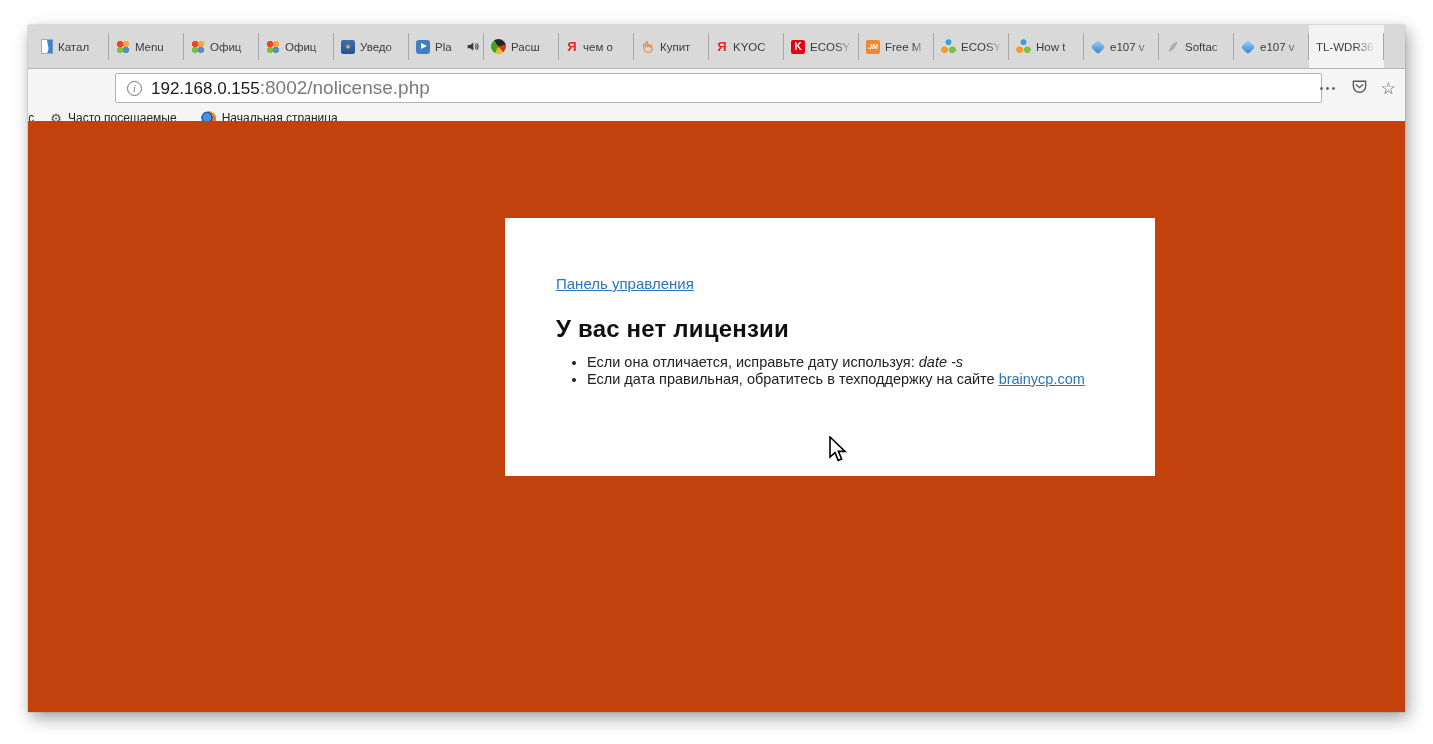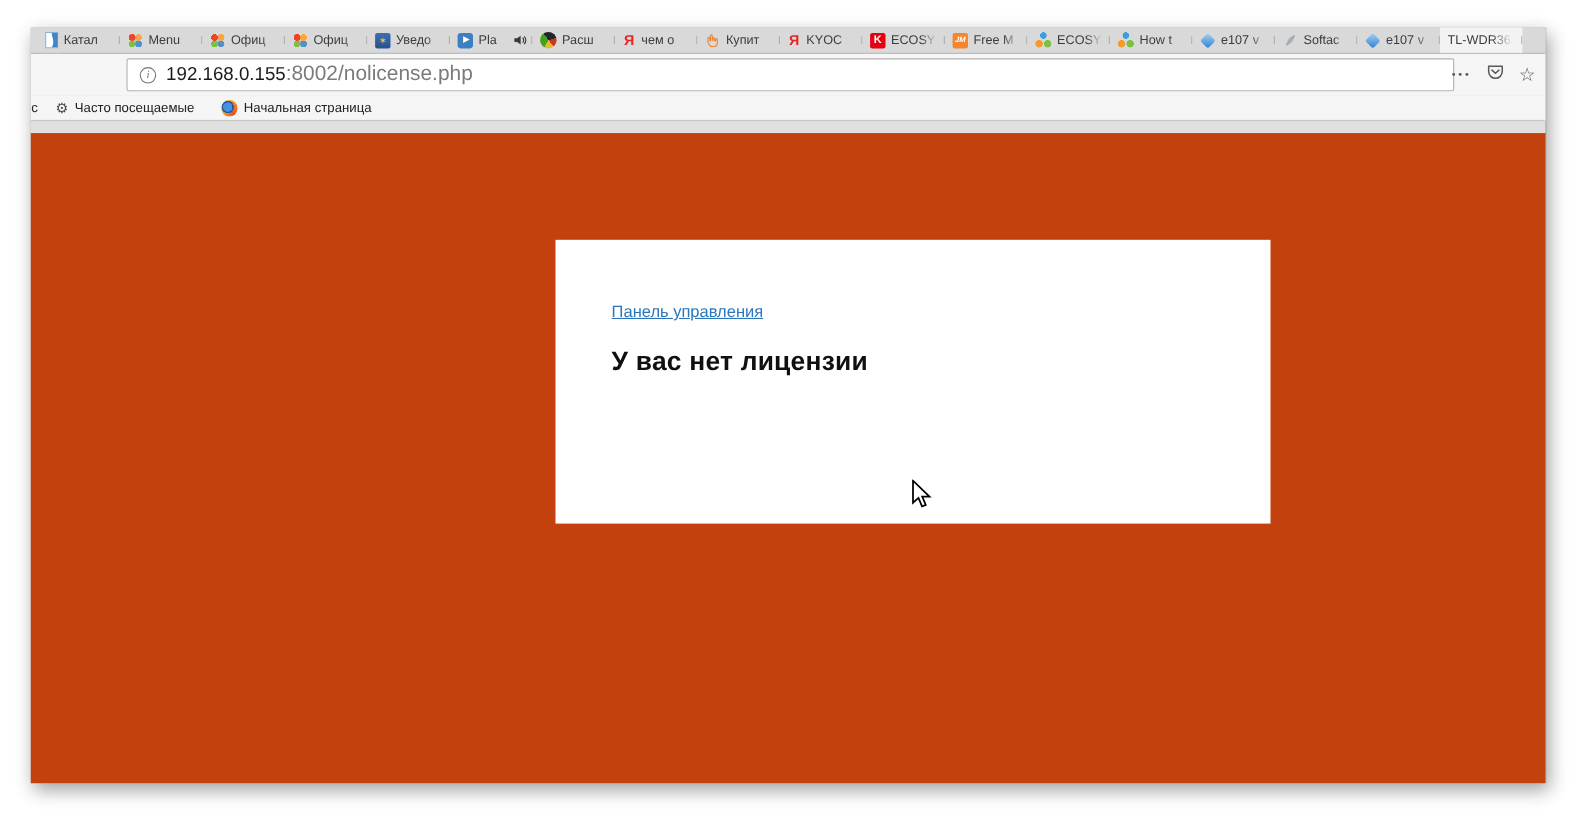--- a/index.html
+++ b/index.html
@@ -5,21 +5,21 @@
   * { margin:0; padding:0; box-sizing:border-box; }
   html,body { width:1433px; height:744px; background:#ffffff; overflow:hidden;
               font-family:"Liberation Sans", sans-serif; }
   body { position:relative; }
 
   
   .window { position:absolute; left:28px; top:25px; width:1377px; height:687px;
             background:#e0e0e0; box-shadow:3px 6px 16px rgba(0,0,0,.38), 0 0 1px rgba(0,0,0,.45); }
 
   
-  .tabbar { height:24px; background:#d9d9d9; display:flex; align-items:stretch;
+  .tabbar { height:44px; background:#d9d9d9; display:flex; align-items:stretch;
             padding-left:6px; border-bottom:1px solid #b4b4b4; }
   .tab { flex:0 0 75px; width:75px; display:flex; align-items:center; gap:5px;
          padding:0 5px 0 7px; font-size:11.5px; color:#3c3c3c; position:relative;
          white-space:nowrap; overflow:hidden; cursor:default; }
   .tab::after { content:""; position:absolute; right:0; top:8px; bottom:8px;
                 width:1px; background:#a8a8a8; }
   .tab.active { background:#f3f3f3; }
   .tab .lbl { overflow:hidden; flex:1;
               -webkit-mask-image:linear-gradient(90deg,#000 62%,transparent 95%);
               mask-image:linear-gradient(90deg,#000 62%,transparent 95%); }
@@ -244,20 +244,24 @@
     <div class="book-item">
       <span class="ic-firefox"></span>
       <span>Начальная страница</span>
     </div>
   </div>
 
   <div class="content">
     <div class="card">
       <a class="panel-link" style="color:#2a76ba">Панель управления</a>
       <h1>У вас нет лицензии</h1>
+      <ul>
+        <li><span>Если она отличается, исправьте дату используя: </span><span class="code">date -s</span></li>
+        <li><span>Если дата правильная, обратитесь в техподдержку на сайте </span><a class="page-link" style="color:#2a76ba">brainycp.com</a></li>
+      </ul>
     </div>
   </div>
 
 </div>
 
 <div class="cursor">
   <svg width="24" height="28" viewBox="0 0 24 28">
     <path d="M2 1 L2 21 L7 16.6 L10.2 24.4 L13.6 23 L10.4 15.4 L17 15.4 Z" fill="#ffffff" stroke="#000000" stroke-width="1.6" stroke-linejoin="miter"></path>
   </svg>
 </div>

